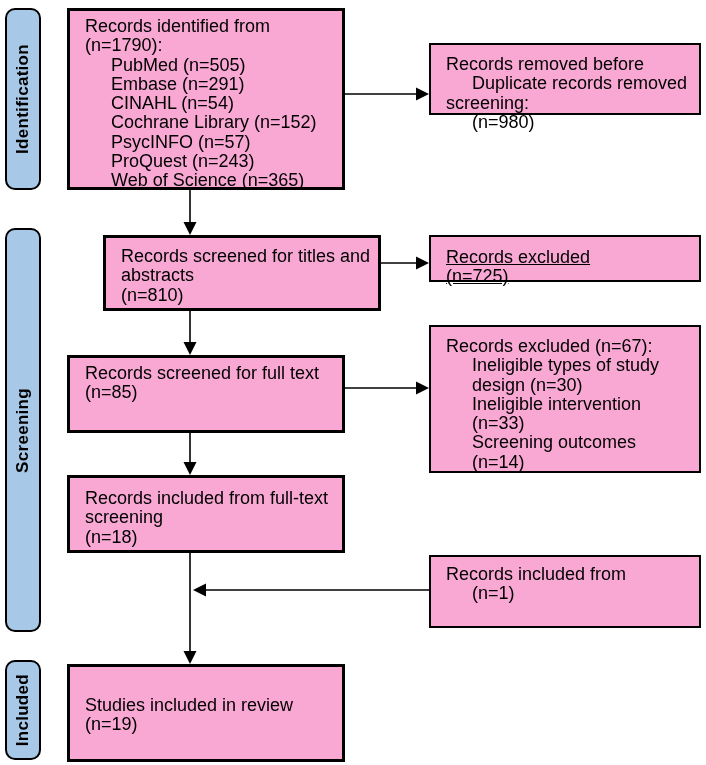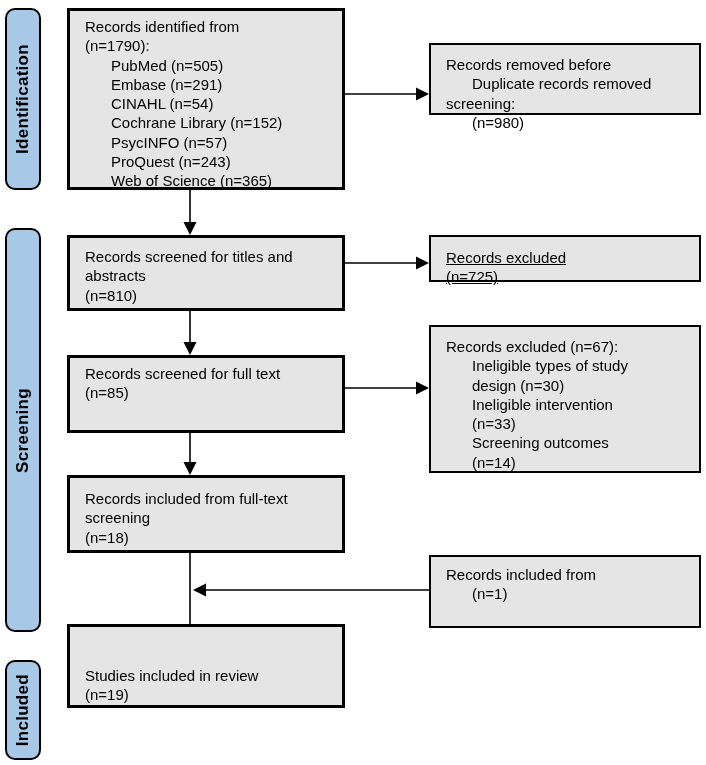--- a/index.html
+++ b/index.html
@@ -14,36 +14,36 @@
     display:flex;align-items:center;justify-content:center;box-sizing:border-box;
   }
   .stage-label .vtext{
     writing-mode:vertical-rl;transform:rotate(180deg);
     font-weight:bold;font-size:17px;letter-spacing:0.3px;white-space:nowrap;
   }
   .sl-identification{top:8px;height:182px;}
   .sl-screening{top:228px;height:404px;}
   .sl-included{top:660px;height:100px;}
   .box{
-    position:absolute;background:#e5e5e5;border:3px solid #000;box-sizing:border-box;
-    font-size:15px;line-height:19.3px;padding:6px 6px 4px 15px;
+    position:absolute;background:#f9a8d4;border:3px solid #000;box-sizing:border-box;
+    font-size:18px;line-height:19.3px;padding:6px 6px 4px 15px;
   }
   .box .line{white-space:nowrap;}
   .box .ind{padding-left:26px;}
   .col-main{left:67px;width:278px;}
   .col-side{left:429px;width:272px;border-width:2.5px;}
   .b1{top:8px;height:182px;padding-top:6px;}
   .b2{top:43px;height:72px;padding-top:10px;}
-  .b3{top:235px;height:76px;padding-top:9px;}
+  .b3{top:235px;height:76px;padding-top:9px;margin-left:36px;}
   .b4{top:235px;height:47px;padding-top:11px;text-decoration:underline;}
   .b5{top:355px;height:78px;}
   .b6{top:325px;height:148px;padding-top:10px;}
   .b7{top:475px;height:78px;padding-top:11px;}
   .b8{top:555px;height:73px;padding-top:8px;}
-  .b9{top:624px;height:84px;padding-top:39px;}
+  .b9{top:664px;height:98px;padding-top:29px;}
 </style>
 </head>
 <body>
 
 <div class="stage">
 
   <svg class="connectors" viewBox="0 0 706 765" xmlns="http://www.w3.org/2000/svg">
 
     <line x1="345" y1="94" x2="418" y2="94" stroke="#000" stroke-width="1.6"></line>
     <polygon points="429,94 416,87.5 416,100.5" fill="#000"></polygon>

